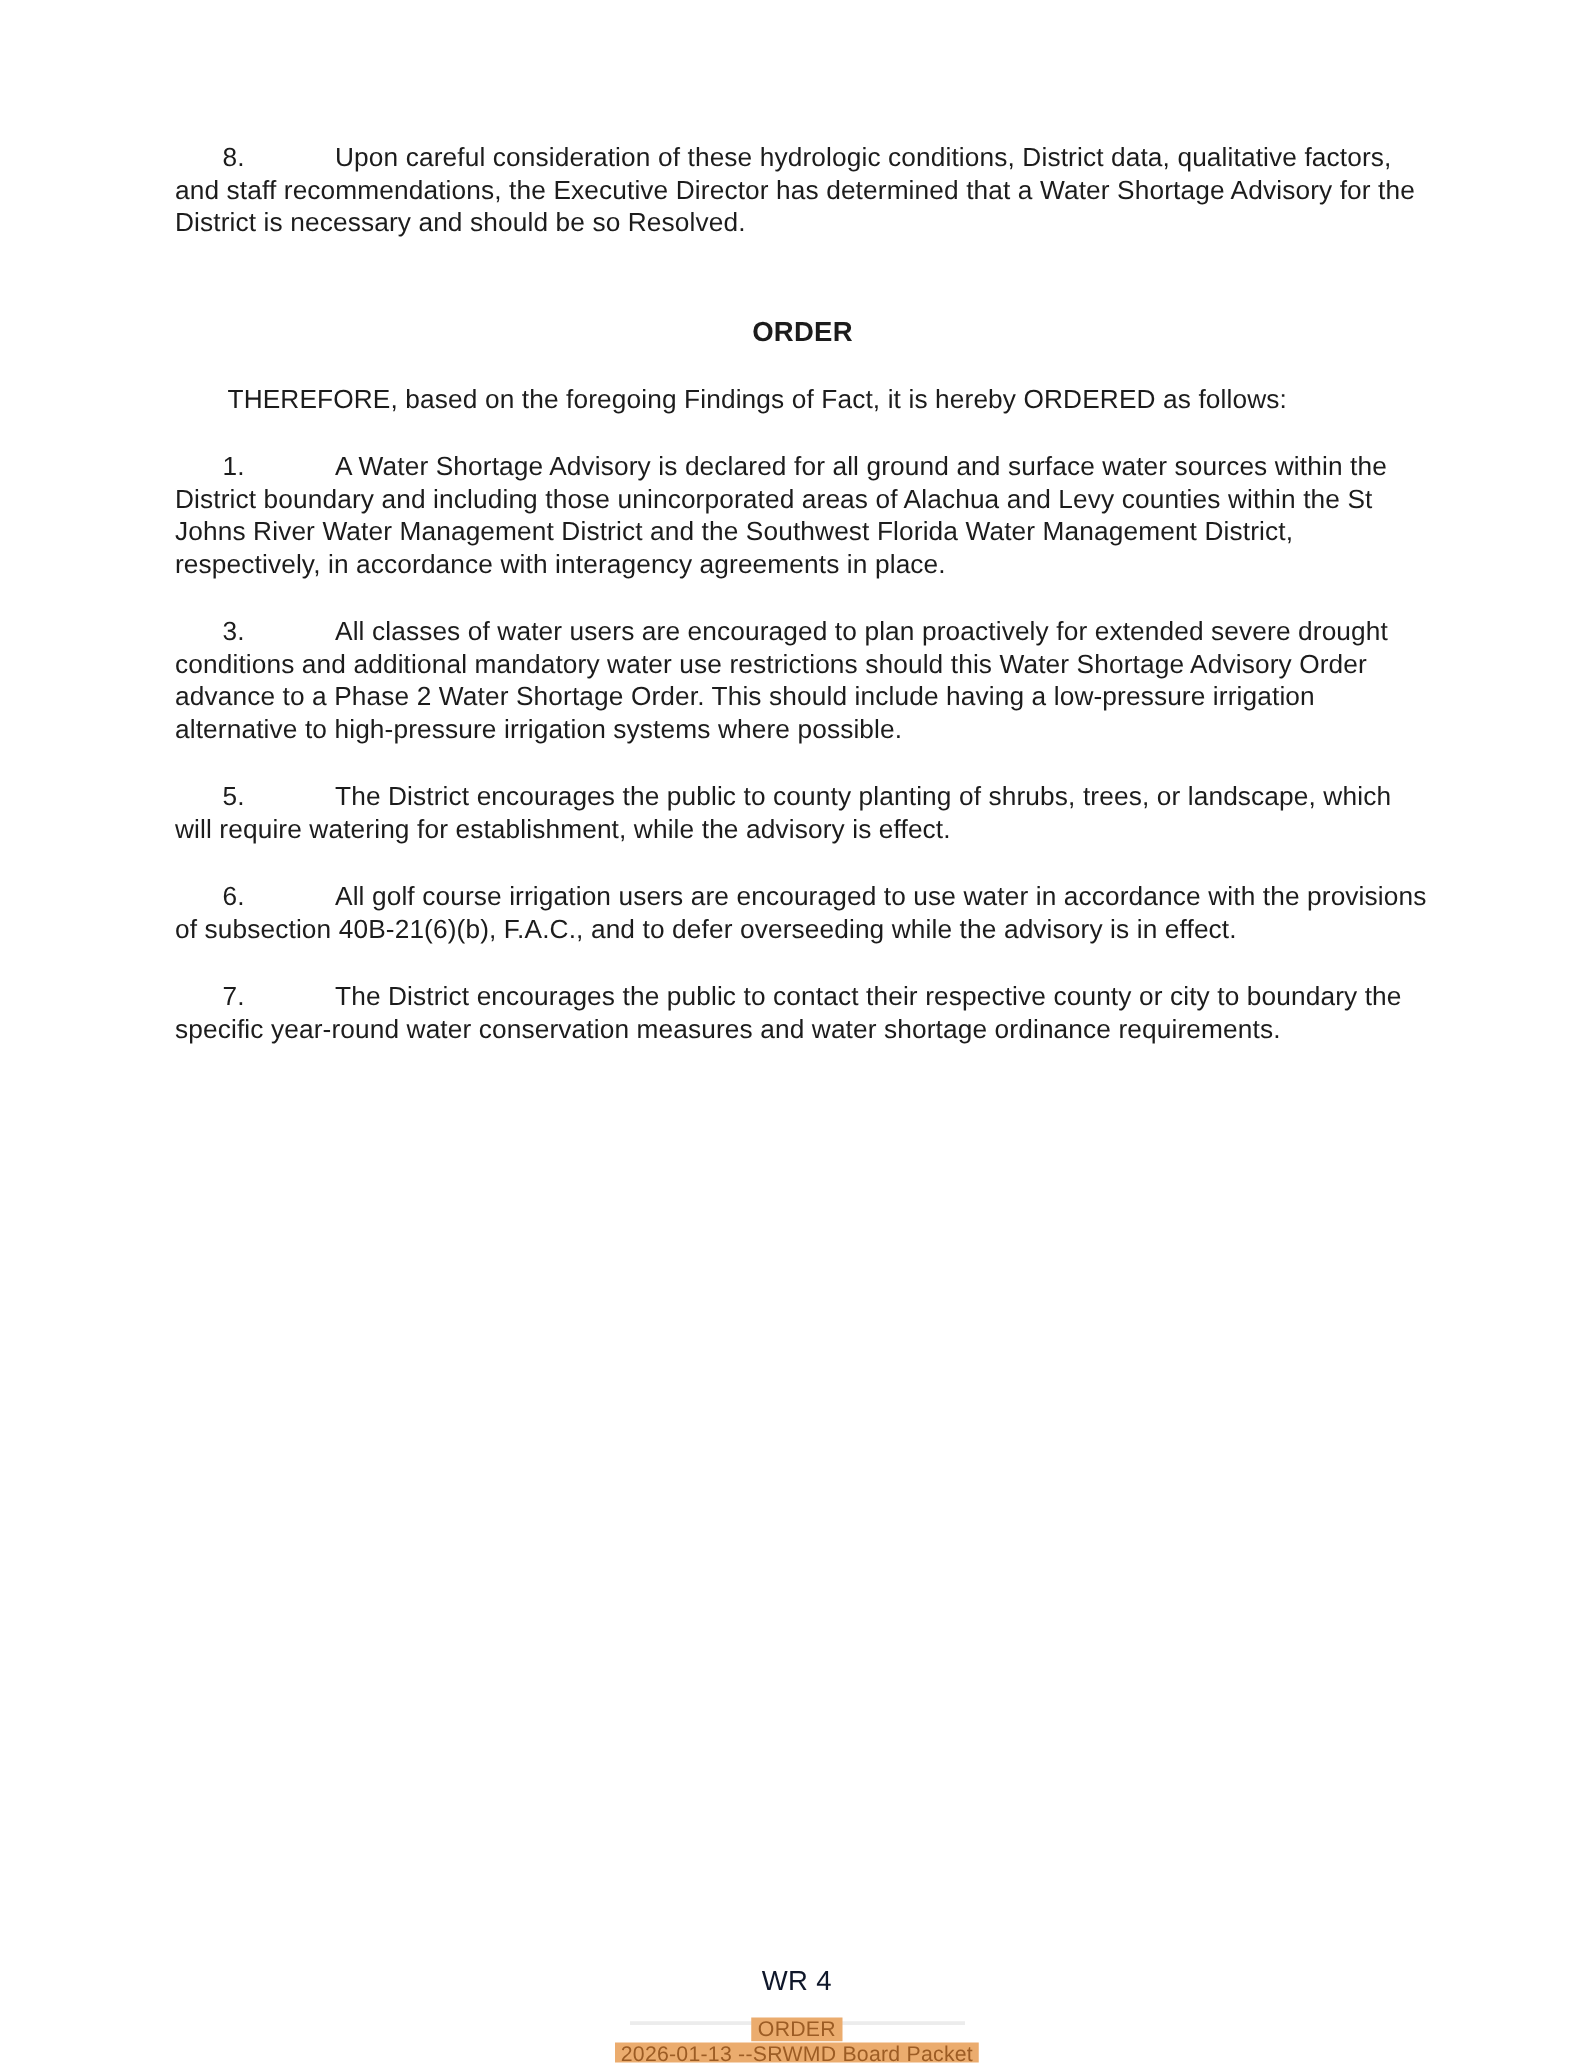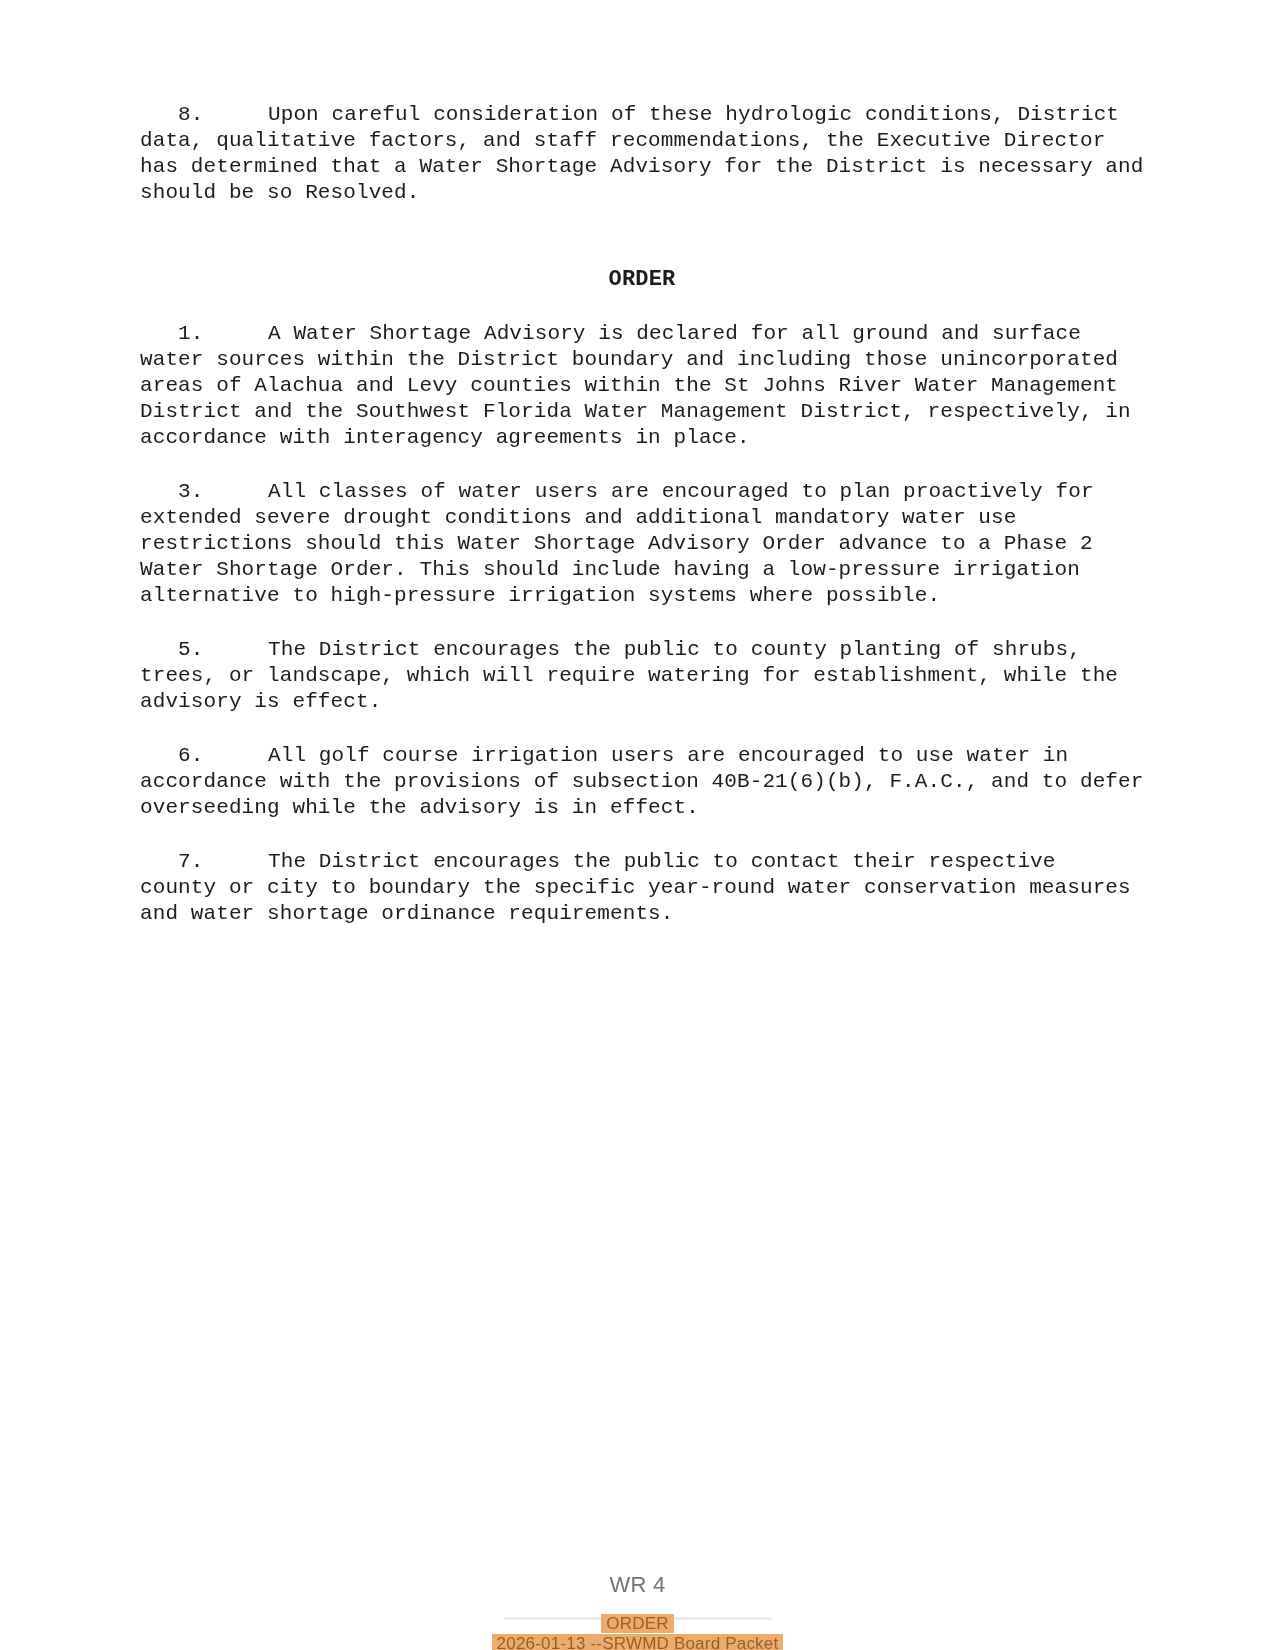--- a/index.html
+++ b/index.html
@@ -13,23 +13,22 @@
     color: #1c1c1c;
   }
   .page {
     position: absolute;
     inset: 0;
     background: #ffffff;
   }
   .doc-body {
     position: absolute;
     left: 140px;
-    top: 102px;
+    top: 114px;
     width: 1004px;
-    font-family: Liberation Mono, monospace;
   }
   .para {
     margin: 0 0 28px 0;
     font-size: 21px;
     line-height: 26px;
     text-indent: 38px;
     text-align: left;
     letter-spacing: 0.1px;
   }
   .para .num {
@@ -56,21 +55,21 @@
   .footer {
     position: absolute;
     left: 0;
     top: 1572px;
     width: 1275px;
     text-align: center;
   }
   .page-label {
     font-size: 22px;
     line-height: 26px;
-    color: #737373;
+    color: #0f172a;
     letter-spacing: 0.3px;
   }
   .stamp-row {
     position: relative;
     height: 19px;
   }
   .stamp-row.first { margin-top: 16px; }
   .stamp-row.second { margin-top: 1px; }
   .faint-band {
     position: absolute;
@@ -96,20 +95,21 @@
 <body style="color: rgb(28, 28, 28);">
 
 <div class="page">
 
   <div class="doc-body">
 
     <p class="para"><span class="num">8.</span><span>Upon careful consideration of these hydrologic conditions, District data, qualitative factors, and staff recommendations, the Executive Director has determined that a Water Shortage Advisory for the District is necessary and should be so Resolved.</span></p>
 
     <p class="order-heading">ORDER</p>
 
+    <p class="therefore">THEREFORE, based on the foregoing Findings of Fact, it is hereby ORDERED as follows:</p>
 
     <p class="para"><span class="num">1.</span><span>A Water Shortage Advisory is declared for all ground and surface water sources within the District boundary and including those unincorporated areas of Alachua and Levy counties within the St Johns River Water Management District and the Southwest Florida Water Management District, respectively, in accordance with interagency agreements in place.</span></p>
 
 
     <p class="para"><span class="num">3.</span><span>All classes of water users are encouraged to plan proactively for extended severe drought conditions and additional mandatory water use restrictions should this Water Shortage Advisory Order advance to a Phase 2 Water Shortage Order. This should include having a low-pressure irrigation alternative to high-pressure irrigation systems where possible.</span></p>
 
 
     <p class="para"><span class="num">5.</span><span>The District encourages the public to county planting of shrubs, trees, or landscape, which will require watering for establishment, while the advisory is effect.</span></p>
 
     <p class="para"><span class="num">6.</span><span>All golf course irrigation users are encouraged to use water in accordance with the provisions of subsection 40B-21(6)(b), F.A.C., and to defer overseeding while the advisory is in effect.</span></p>

